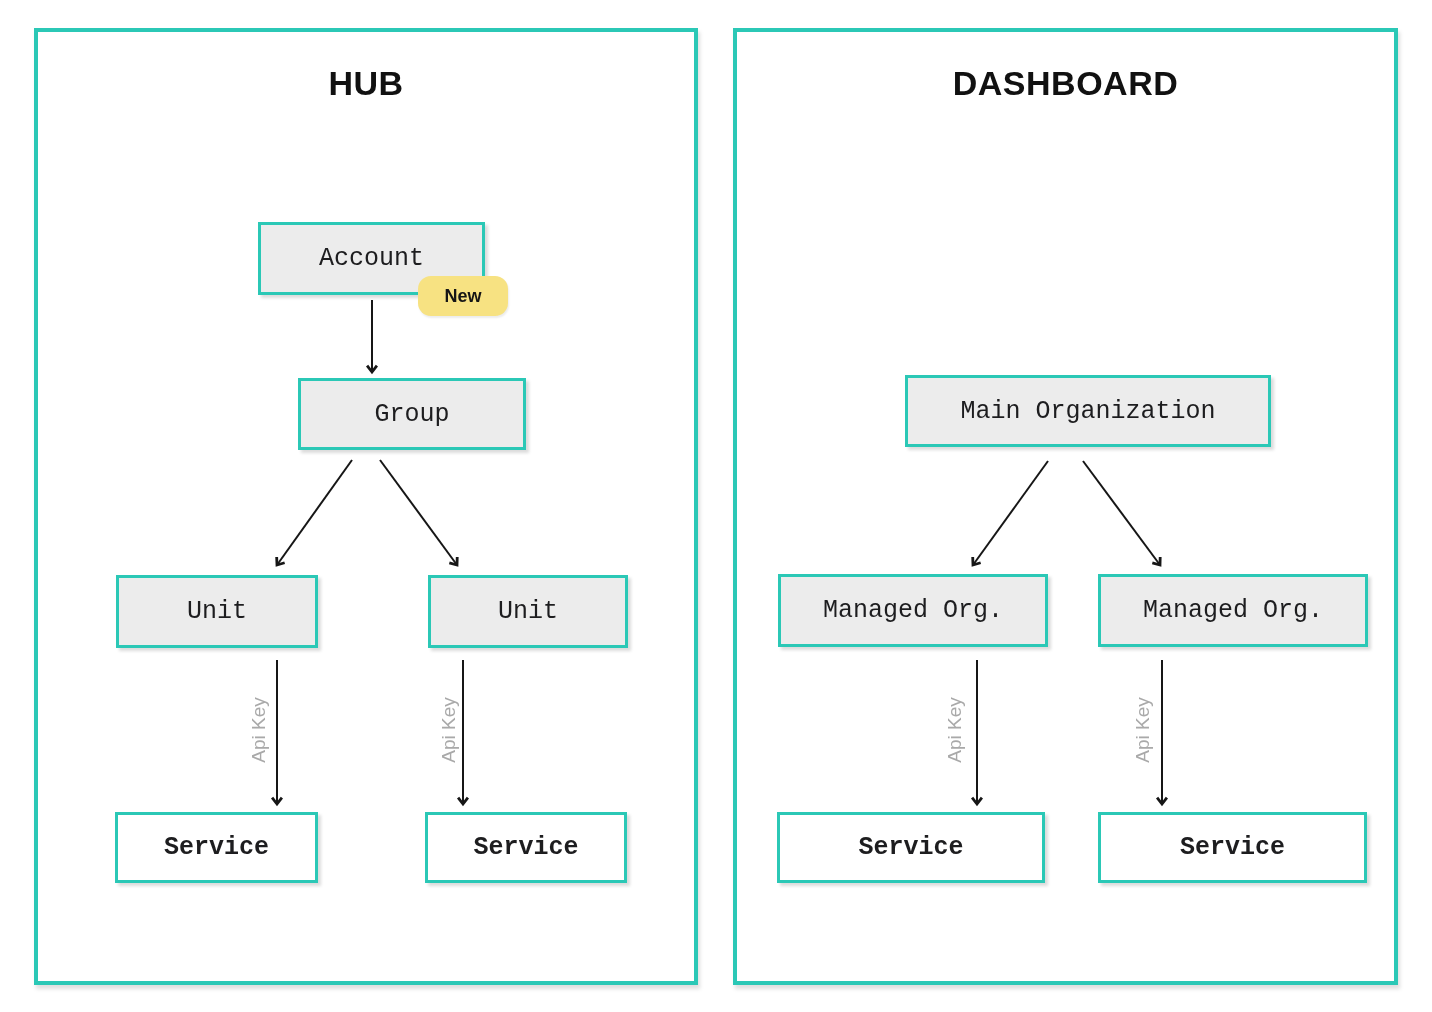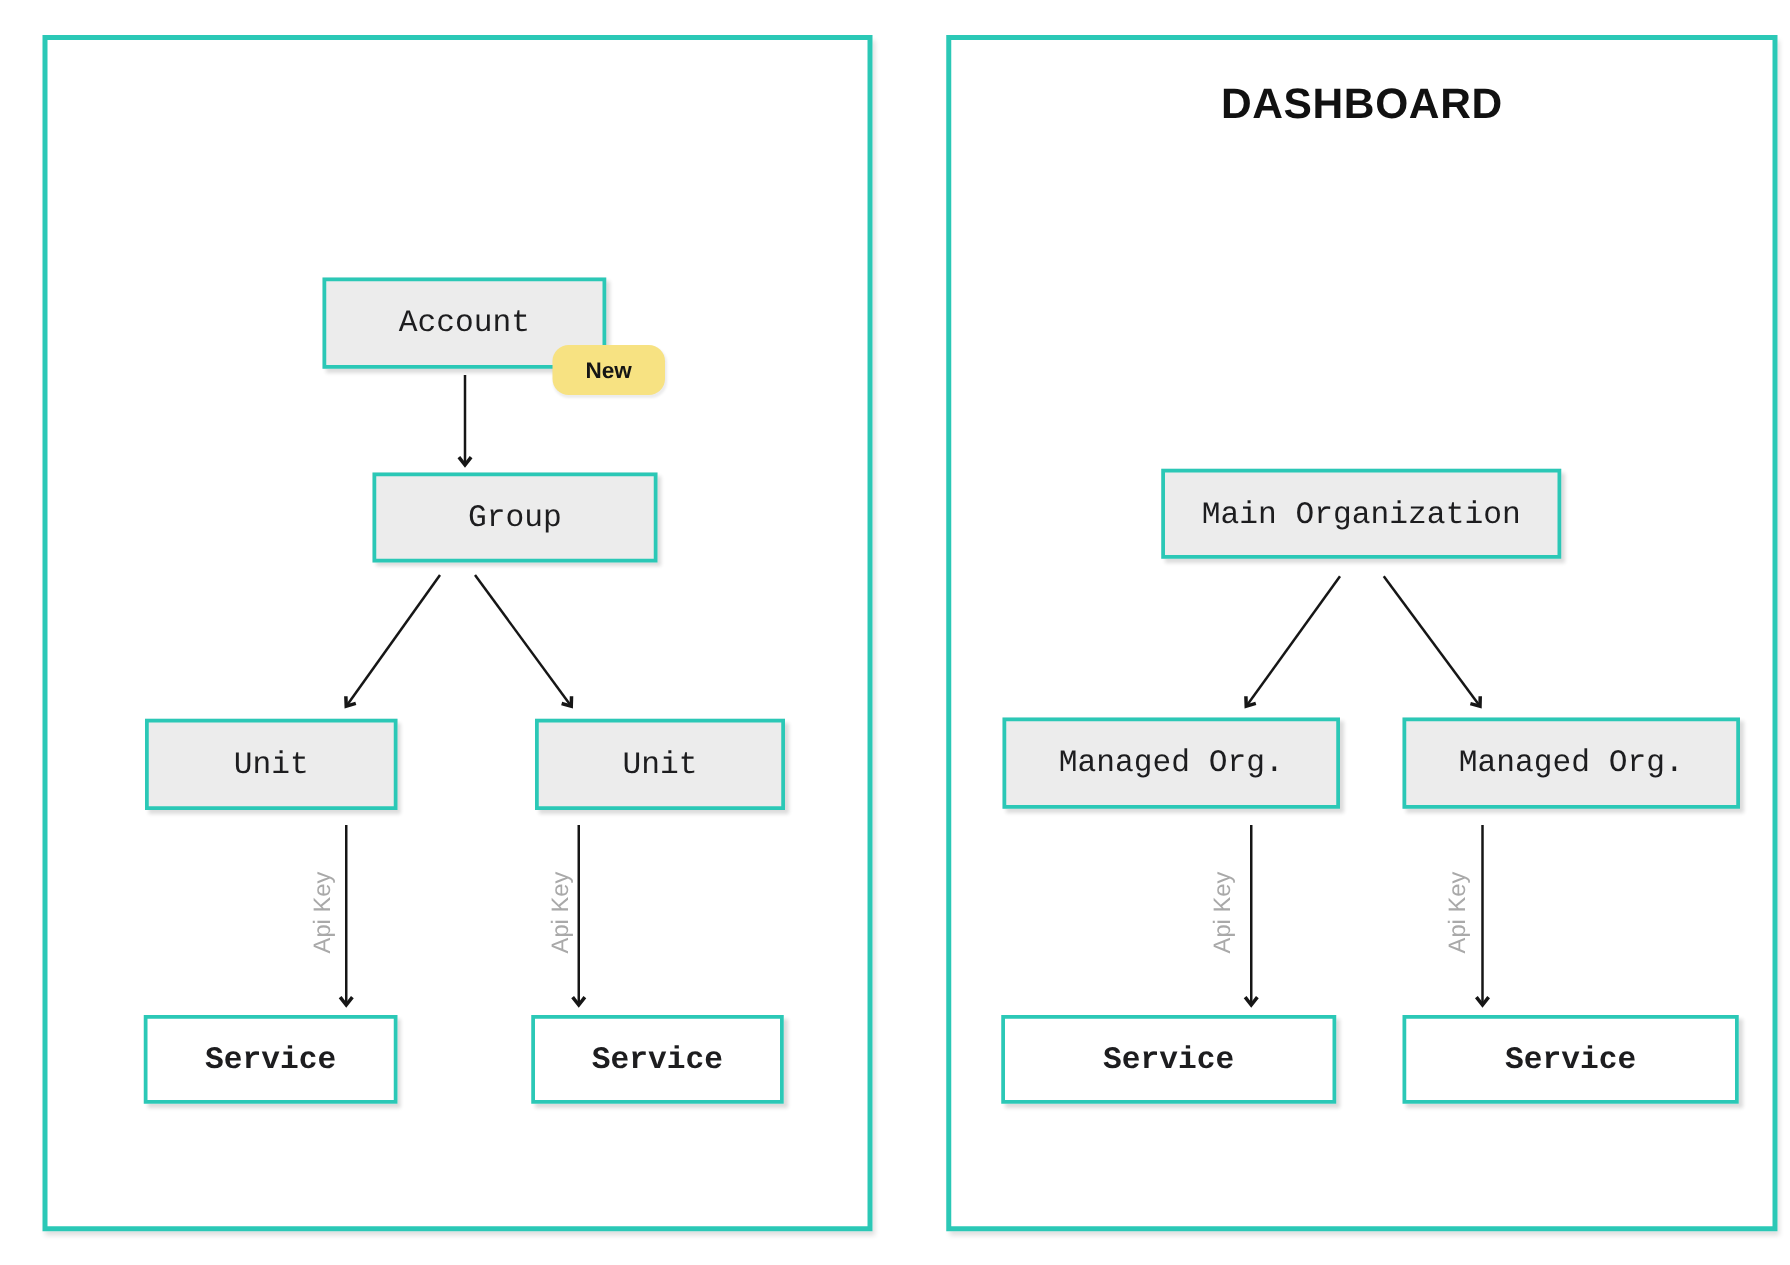--- a/index.html
+++ b/index.html
@@ -14,21 +14,21 @@
   *{margin:0;padding:0;box-sizing:border-box;}
   html,body{width:1432px;height:1012px;background:#ffffff;
     font-family:"Liberation Sans","DejaVu Sans",sans-serif;color:var(--text);}
   .stage{position:relative;width:1432px;height:1012px;overflow:hidden;}
   .panel{
     position:absolute;top:28px;height:957px;background:#ffffff;
     border:4px solid var(--accent);
     box-shadow:2px 4px 4px rgba(0,0,0,0.13);
   }
   .panel-hub{left:34px;width:664px;}
-  .panel-dashboard{left:733px;width:665px;margin-left:24px;}
+  .panel-dashboard{left:733px;width:665px;}
   .panel-title{
     position:absolute;left:0;top:32px;width:100%;text-align:center;
     font-size:34px;font-weight:700;letter-spacing:.5px;color:#111;
   }
   .node{
     position:absolute;display:flex;align-items:center;justify-content:center;
     background:var(--node-fill);border:3px solid var(--accent);
     font-size:25px;color:var(--text);
     box-shadow:3px 3px 3px rgba(0,0,0,0.14);
     font-family:Liberation Mono, monospace;
@@ -48,36 +48,37 @@
   }
   svg.edges{position:absolute;left:0;top:0;pointer-events:none;}
   svg.edges path{stroke:var(--arrow);stroke-width:2;fill:none;}
 </style>
 </head>
 <body>
 
 <div class="stage">
 
   <div class="panel panel-hub">
+    <div class="panel-title">HUB</div>
 
     <svg class="edges" width="656" height="949" viewBox="0 0 656 949">
       <defs>
         <marker id="ah" viewBox="0 0 10 10" refX="6" refY="5" markerWidth="7" markerHeight="7" orient="auto-start-reverse">
           <path d="M1.5,1.5 L6,5 L1.5,8.5" fill="none" stroke="#161616" stroke-width="1.2"></path>
         </marker>
       </defs>
       <path d="M334 268 L334 340" marker-end="url(#ah)"></path>
       <path d="M314 428 L239 533" marker-end="url(#ah)"></path>
       <path d="M342 428 L419 533" marker-end="url(#ah)"></path>
       <path d="M239 628 L239 772" marker-end="url(#ah)"></path>
       <path d="M425 628 L425 772" marker-end="url(#ah)"></path>
     </svg>
 
     <div class="node" style="left:220px;top:190px;width:227px;height:73px;">Account</div>
-    <div class="badge" style="left:404px;top:244px;width:90px;height:40px;">New</div>
+    <div class="badge" style="left:380px;top:244px;width:90px;height:40px;">New</div>
     <div class="node" style="left:220px;top:346px;width:228px;height:72px;margin-left:40px;">Group</div>
     <div class="node" style="left:78px;top:543px;width:202px;height:73px;">Unit</div>
     <div class="node" style="left:390px;top:543px;width:200px;height:73px;">Unit</div>
     <div class="node service" style="left:77px;top:780px;width:203px;height:71px;">Service</div>
     <div class="node service" style="left:387px;top:780px;width:202px;height:71px;">Service</div>
 
     <div class="edge-label" style="left:176px;top:687px;">Api Key</div>
     <div class="edge-label" style="left:366px;top:687px;">Api Key</div>
   </div>
 
@@ -89,21 +90,21 @@
         <marker id="ah2" viewBox="0 0 10 10" refX="6" refY="5" markerWidth="7" markerHeight="7" orient="auto-start-reverse">
           <path d="M1.5,1.5 L6,5 L1.5,8.5" fill="none" stroke="#161616" stroke-width="1.2"></path>
         </marker>
       </defs>
       <path d="M311 429 L236 533" marker-end="url(#ah2)"></path>
       <path d="M346 429 L423 533" marker-end="url(#ah2)"></path>
       <path d="M240 628 L240 772" marker-end="url(#ah2)"></path>
       <path d="M425 628 L425 772" marker-end="url(#ah2)"></path>
     </svg>
 
-    <div class="node" style="left:168px;top:343px;width:320px;height:72px;">Main Organization</div>
+    <div class="node" style="left:168px;top:343px;width:366px;height:72px;">Main Organization</div>
     <div class="node" style="left:41px;top:542px;width:270px;height:73px;">Managed Org.</div>
     <div class="node" style="left:361px;top:542px;width:270px;height:73px;">Managed Org.</div>
     <div class="node service" style="left:40px;top:780px;width:268px;height:71px;">Service</div>
     <div class="node service" style="left:361px;top:780px;width:269px;height:71px;">Service</div>
 
     <div class="edge-label" style="left:173px;top:687px;">Api Key</div>
     <div class="edge-label" style="left:361px;top:687px;">Api Key</div>
   </div>
 
 </div>

